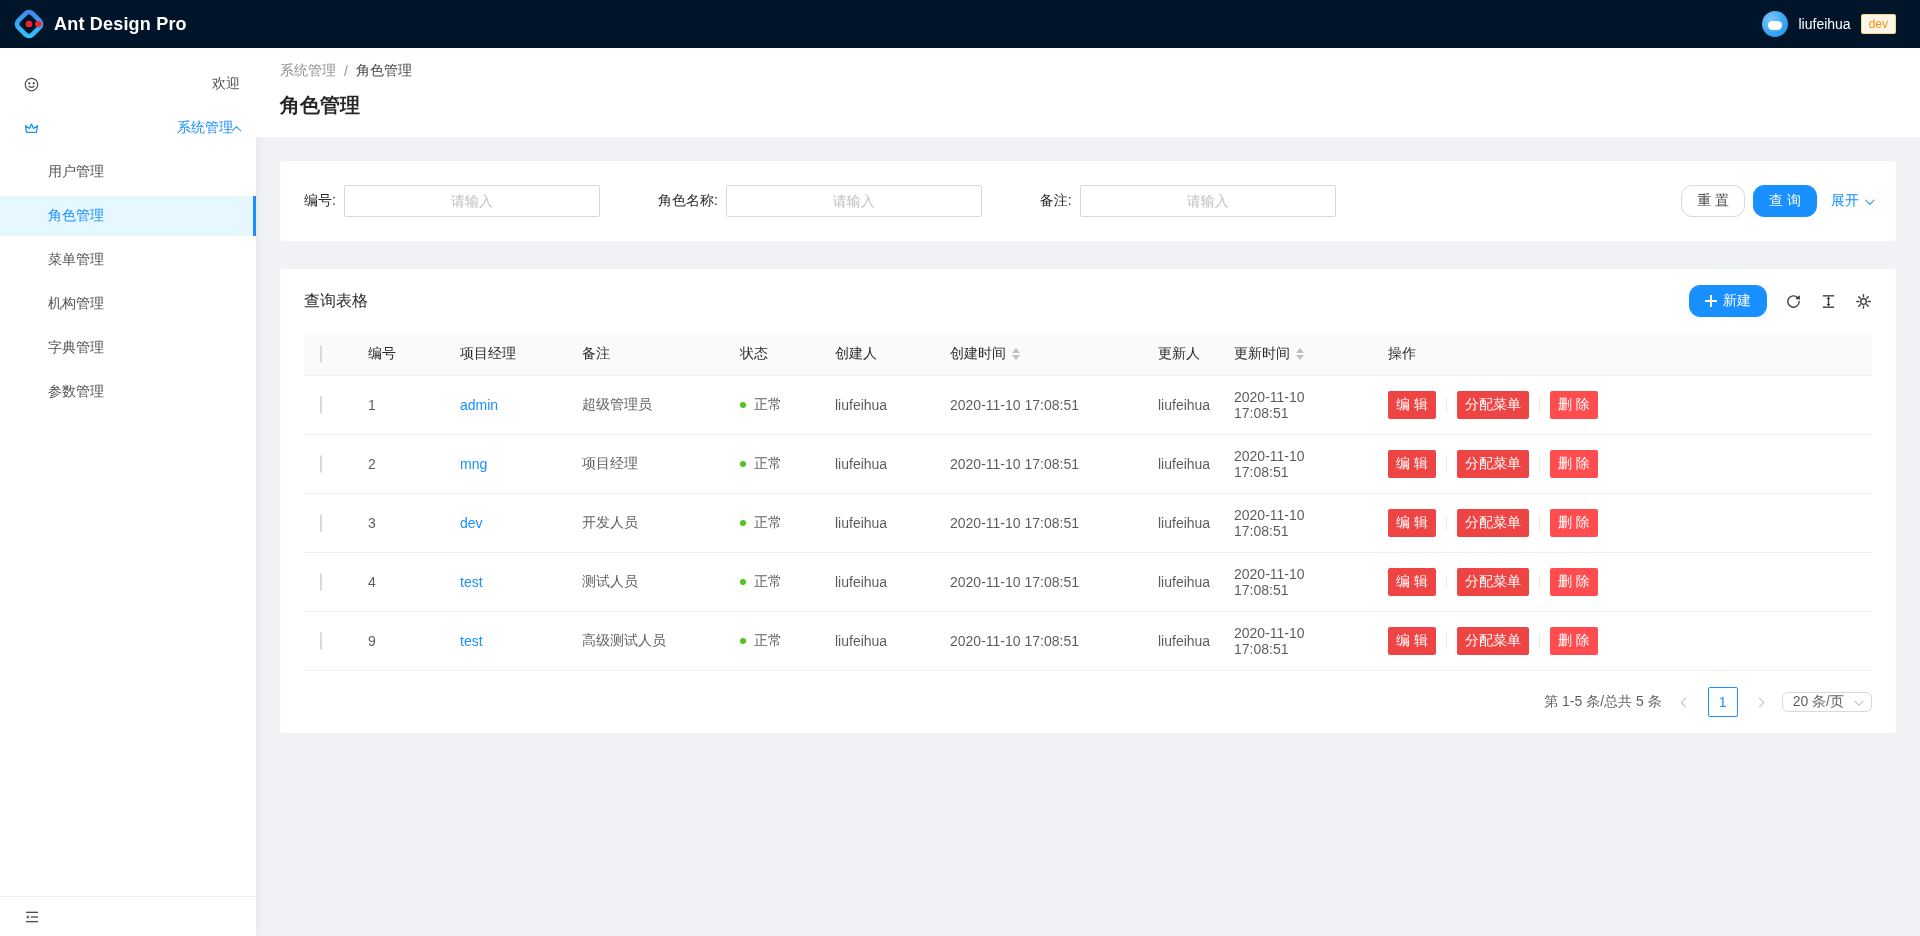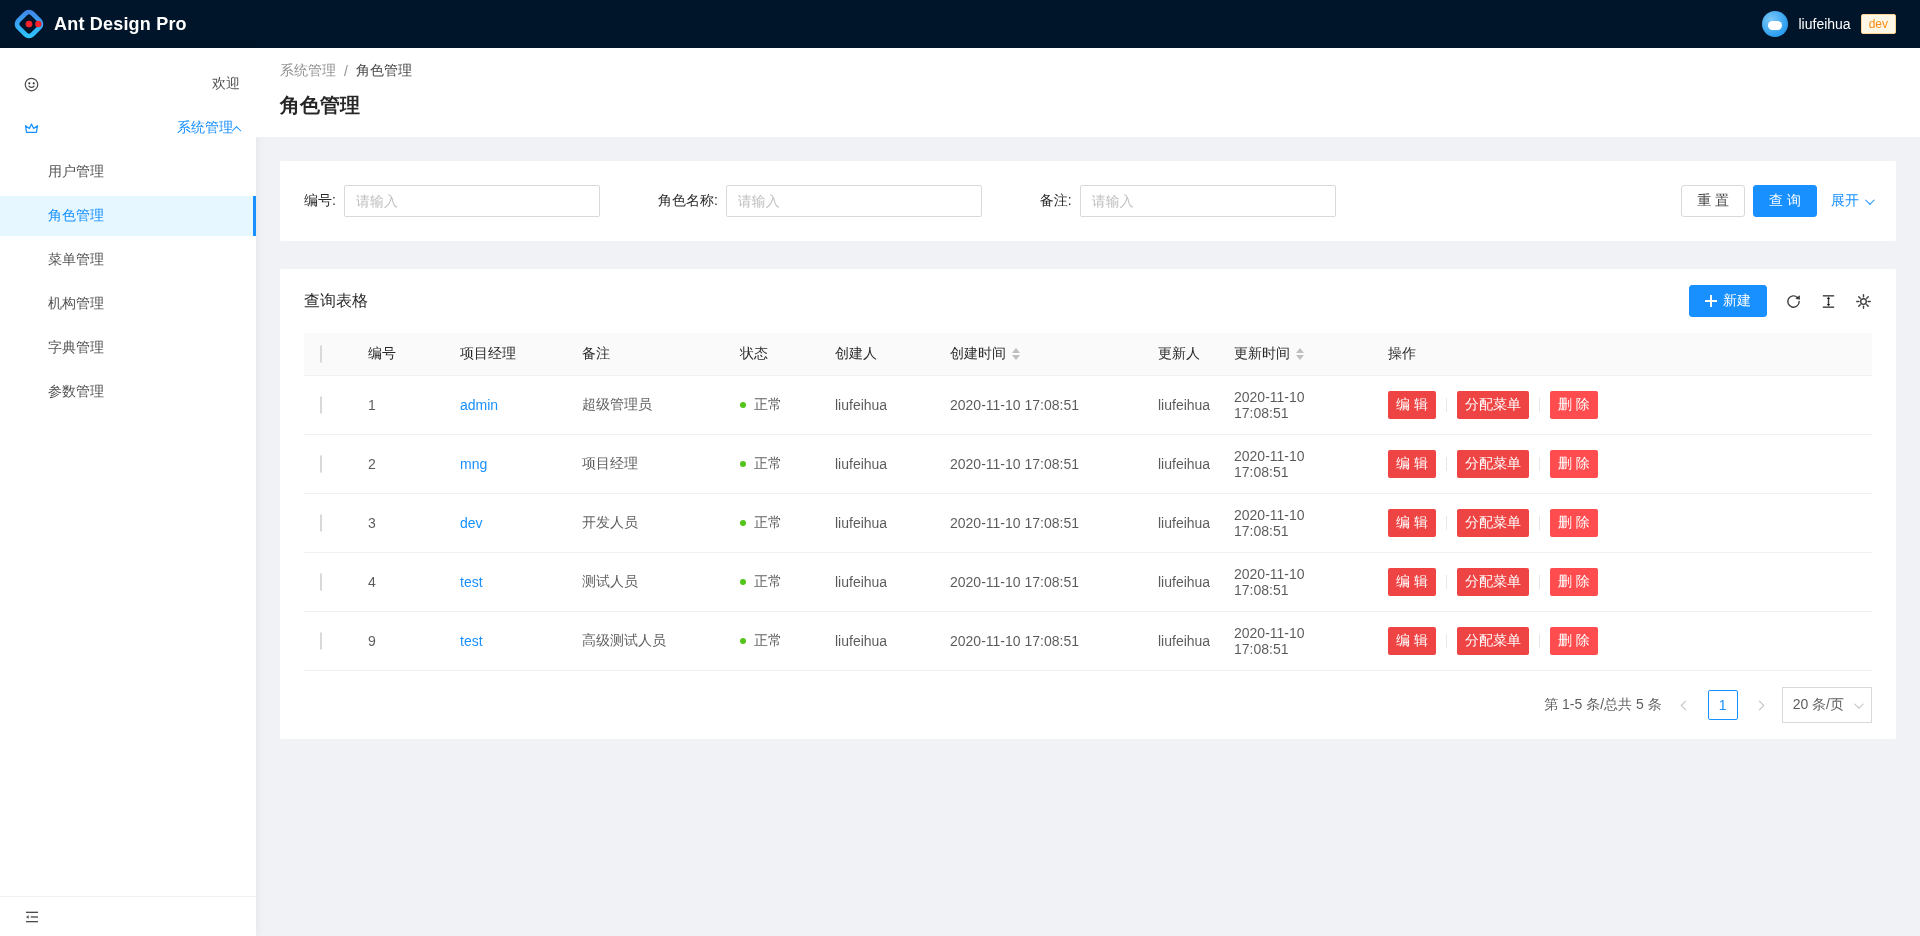--- a/index.html
+++ b/index.html
@@ -46,24 +46,24 @@
   .page-title { margin-top:12px; font-size:20px; font-weight:bold; color:rgba(0,0,0,0.85); }
   .content-body { padding:24px; }
 
   .card { background:#fff; border-radius:2px; }
 
   
   .search-card { padding:24px; display:flex; align-items:center; }
   .search-form { flex:1; display:flex; align-items:center; justify-content:flex-start; gap:0; }
   .form-item { display:flex; align-items:center; margin-right:58px; }
   .form-item label { margin-right:8px; color:rgba(0,0,0,0.85); white-space:nowrap; }
-  .form-item input { width:256px; height:32px; border:1px solid #d9d9d9; border-radius:2px; padding:4px 11px; font-size:14px; color:rgba(0,0,0,0.65); outline:none; font-family:inherit; }
+  .form-item input { width:256px; height:32px; border:1px solid #d9d9d9; border-radius:2px; padding:4px 11px; font-size:14px; color:rgba(0,0,0,0.65); outline:none; font-family:inherit;text-align:center; }
   .form-item input::placeholder { color:#bfbfbf; }
   .search-actions { display:flex; align-items:center; gap:8px; margin-left:auto; }
-  .btn { height:32px; padding:10px 15px; border-radius:3px; border:1px solid #d9d9d9; background:#fff; color:rgba(0,0,0,0.75); font-size:14px; cursor:pointer; display:inline-flex; align-items:center; gap:6px; font-family:inherit; }
+  .btn { height:32px; padding:10px 15px; border-radius:11px; border:1px solid #d9d9d9; background:#fff; color:rgba(0,0,0,0.75); font-size:14px; cursor:pointer; display:inline-flex; align-items:center; gap:6px; font-family:inherit; }
   .btn.primary { background:#1890ff; border-color:#1890ff; color:#fff; }
   .link { color:#1890ff; cursor:pointer; display:inline-flex; align-items:center; gap:6px; margin-left:6px; }
 
   
   .table-card { margin-top:28px; padding-bottom:16px; }
   .table-toolbar { display:flex; align-items:center; justify-content:space-between; padding:16px 24px; }
   .table-title { font-size:16px; font-weight:500; color:rgba(0,0,0,0.85); }
   .toolbar-right { display:flex; align-items:center; gap:14px; }
   .toolbar-icon { width:17px; height:17px; color:rgba(0,0,0,0.75); cursor:pointer; margin-left:4px; }
   .table-wrap { padding:0 24px; }
@@ -80,21 +80,21 @@
   .dot { width:6px; height:6px; border-radius:50%; background:#52c41a; flex:none; }
   .btn-sm { height:28px; padding:0 8px; border:none; border-radius:2px; background:#ef4444; color:#fff; font-size:14px; cursor:pointer; font-family:inherit; }
   .btn-sm.danger { background:#ff4d4f; }
   .act-divider { display:inline-block; width:1px; height:14px; background:#e8e8e8; margin:0 10px; vertical-align:middle; }
 
   
   .pagination { display:flex; align-items:center; justify-content:flex-end; gap:8px; padding:16px 24px 0; }
   .pg-total { color:rgba(0,0,0,0.65); margin-right:2px; }
   .pg-arrow { width:28px; height:28px; display:flex; align-items:center; justify-content:center; color:rgba(0,0,0,0.25); cursor:not-allowed; }
   .pg-page { min-width:30px; height:30px; border:1px solid #1890ff; border-radius:2px; color:#1890ff; display:flex; align-items:center; justify-content:center; background:#fff; cursor:pointer; }
-  .pg-size { height:36px; border:1px solid #d9d9d9; border-radius:0; padding:4px 10px; display:flex; align-items:center; gap:10px; color:rgba(0,0,0,0.65); background:#fff; cursor:pointer; }
+  .pg-size { height:20px; border:1px solid #d9d9d9; border-radius:6px; padding:4px 10px; display:flex; align-items:center; gap:10px; color:rgba(0,0,0,0.65); background:#fff; cursor:pointer; }
   .pg-size .chev { color:rgba(0,0,0,0.25); }
 </style>
 </head>
 <body>
 
 <div class="top-header">
   <div class="logo-area">
     <span style="display:inline-flex;">
       <svg width="30" height="30" viewBox="0 0 32 32">
         <defs>

